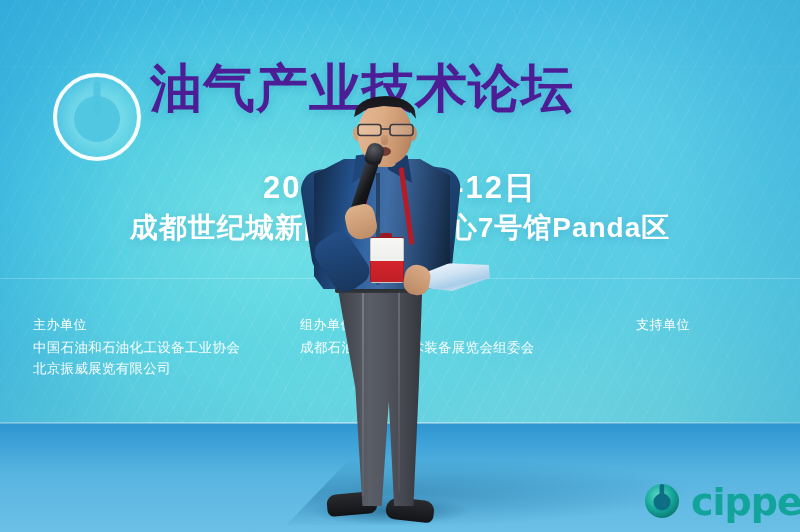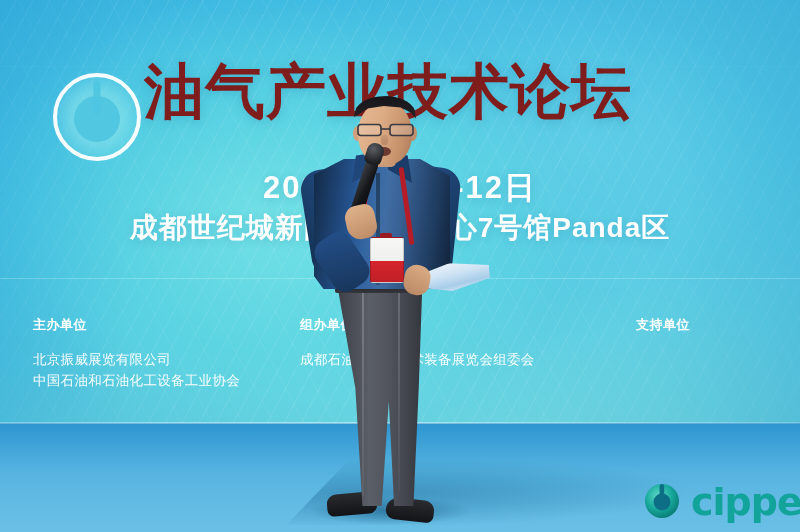--- a/index.html
+++ b/index.html
@@ -57,40 +57,40 @@
     position:absolute;left:0;top:422px;width:800px;height:2px;
     background:linear-gradient(90deg,rgba(255,255,255,.5),rgba(255,255,255,.75) 45%,rgba(255,255,255,.35));
     opacity:.55;
   }
 
   
   .logo-ring{
     position:absolute;left:47px;top:67px;width:100px;height:100px;
   }
   .headline{
-    position:absolute;left:144px;top:62px;
-    font-size:60px;line-height:1;font-weight:700;color:#7f1d1d;
+    position:absolute;left:150px;top:62px;
+    font-size:52px;line-height:1;font-weight:700;color:#4c1d95;
     letter-spacing:1px;white-space:nowrap;
     text-shadow:0 2px 10px rgba(20,110,150,.25);
   }
   .dateline{
     position:absolute;left:0;top:167px;width:800px;text-align:center;
     font-size:31px;font-weight:700;color:#ffffff;letter-spacing:2px;
     text-shadow:0 2px 8px rgba(20,110,150,.22);
   }
   .venue{
     position:absolute;left:0;top:209px;width:800px;text-align:center;
     font-size:28px;font-weight:700;color:#ffffff;letter-spacing:1px;
     text-shadow:0 2px 8px rgba(20,110,150,.22);
   }
 
   
   .credits{position:absolute;left:0;top:316px;width:800px;height:70px;}
   .credit{position:absolute;color:#ffffff;}
-  .credit .chead{font-size:13px;font-weight:700;letter-spacing:.5px;margin-bottom:15px;}
+  .credit .chead{font-size:13px;font-weight:400;letter-spacing:.5px;margin-bottom:3px;}
   .credit .cline{font-size:13.5px;font-weight:400;line-height:1.58;letter-spacing:.3px;opacity:.97;}
   .c1{left:33px;top:0;}
   .c2{left:300px;top:0;}
   .c3{left:636px;top:0;}
 
   
   .cippe{position:absolute;left:642px;top:480px;display:flex;align-items:center;gap:9px;}
   .cippe-word{
     font-size:38px;font-weight:700;color:#12a39a;letter-spacing:-1px;
     line-height:1;font-family:"DejaVu Sans",sans-serif;
@@ -272,22 +272,22 @@
     </svg>
   </div>
 
   <div class="headline">油气产业技术论坛</div>
   <div class="dateline">2024年  月11-12日</div>
   <div class="venue">成都世纪城新国际会展中心7号馆Panda区</div>
 
   <div class="credits">
     <div class="credit c1">
       <div class="chead">主办单位</div>
+      <div class="cline">中国石油和石油化工设备工业协会</div>
       <div class="cline">北京振威展览有限公司</div>
-      <div class="cline">中国石油和石油化工设备工业协会</div>
     </div>
     <div class="credit c2">
       <div class="chead">组办单位</div>
       <div class="cline">成都石油和化工技术装备展览会组委会</div>
     </div>
     <div class="credit c3">
       <div class="chead">支持单位</div>
     </div>
   </div>
 

